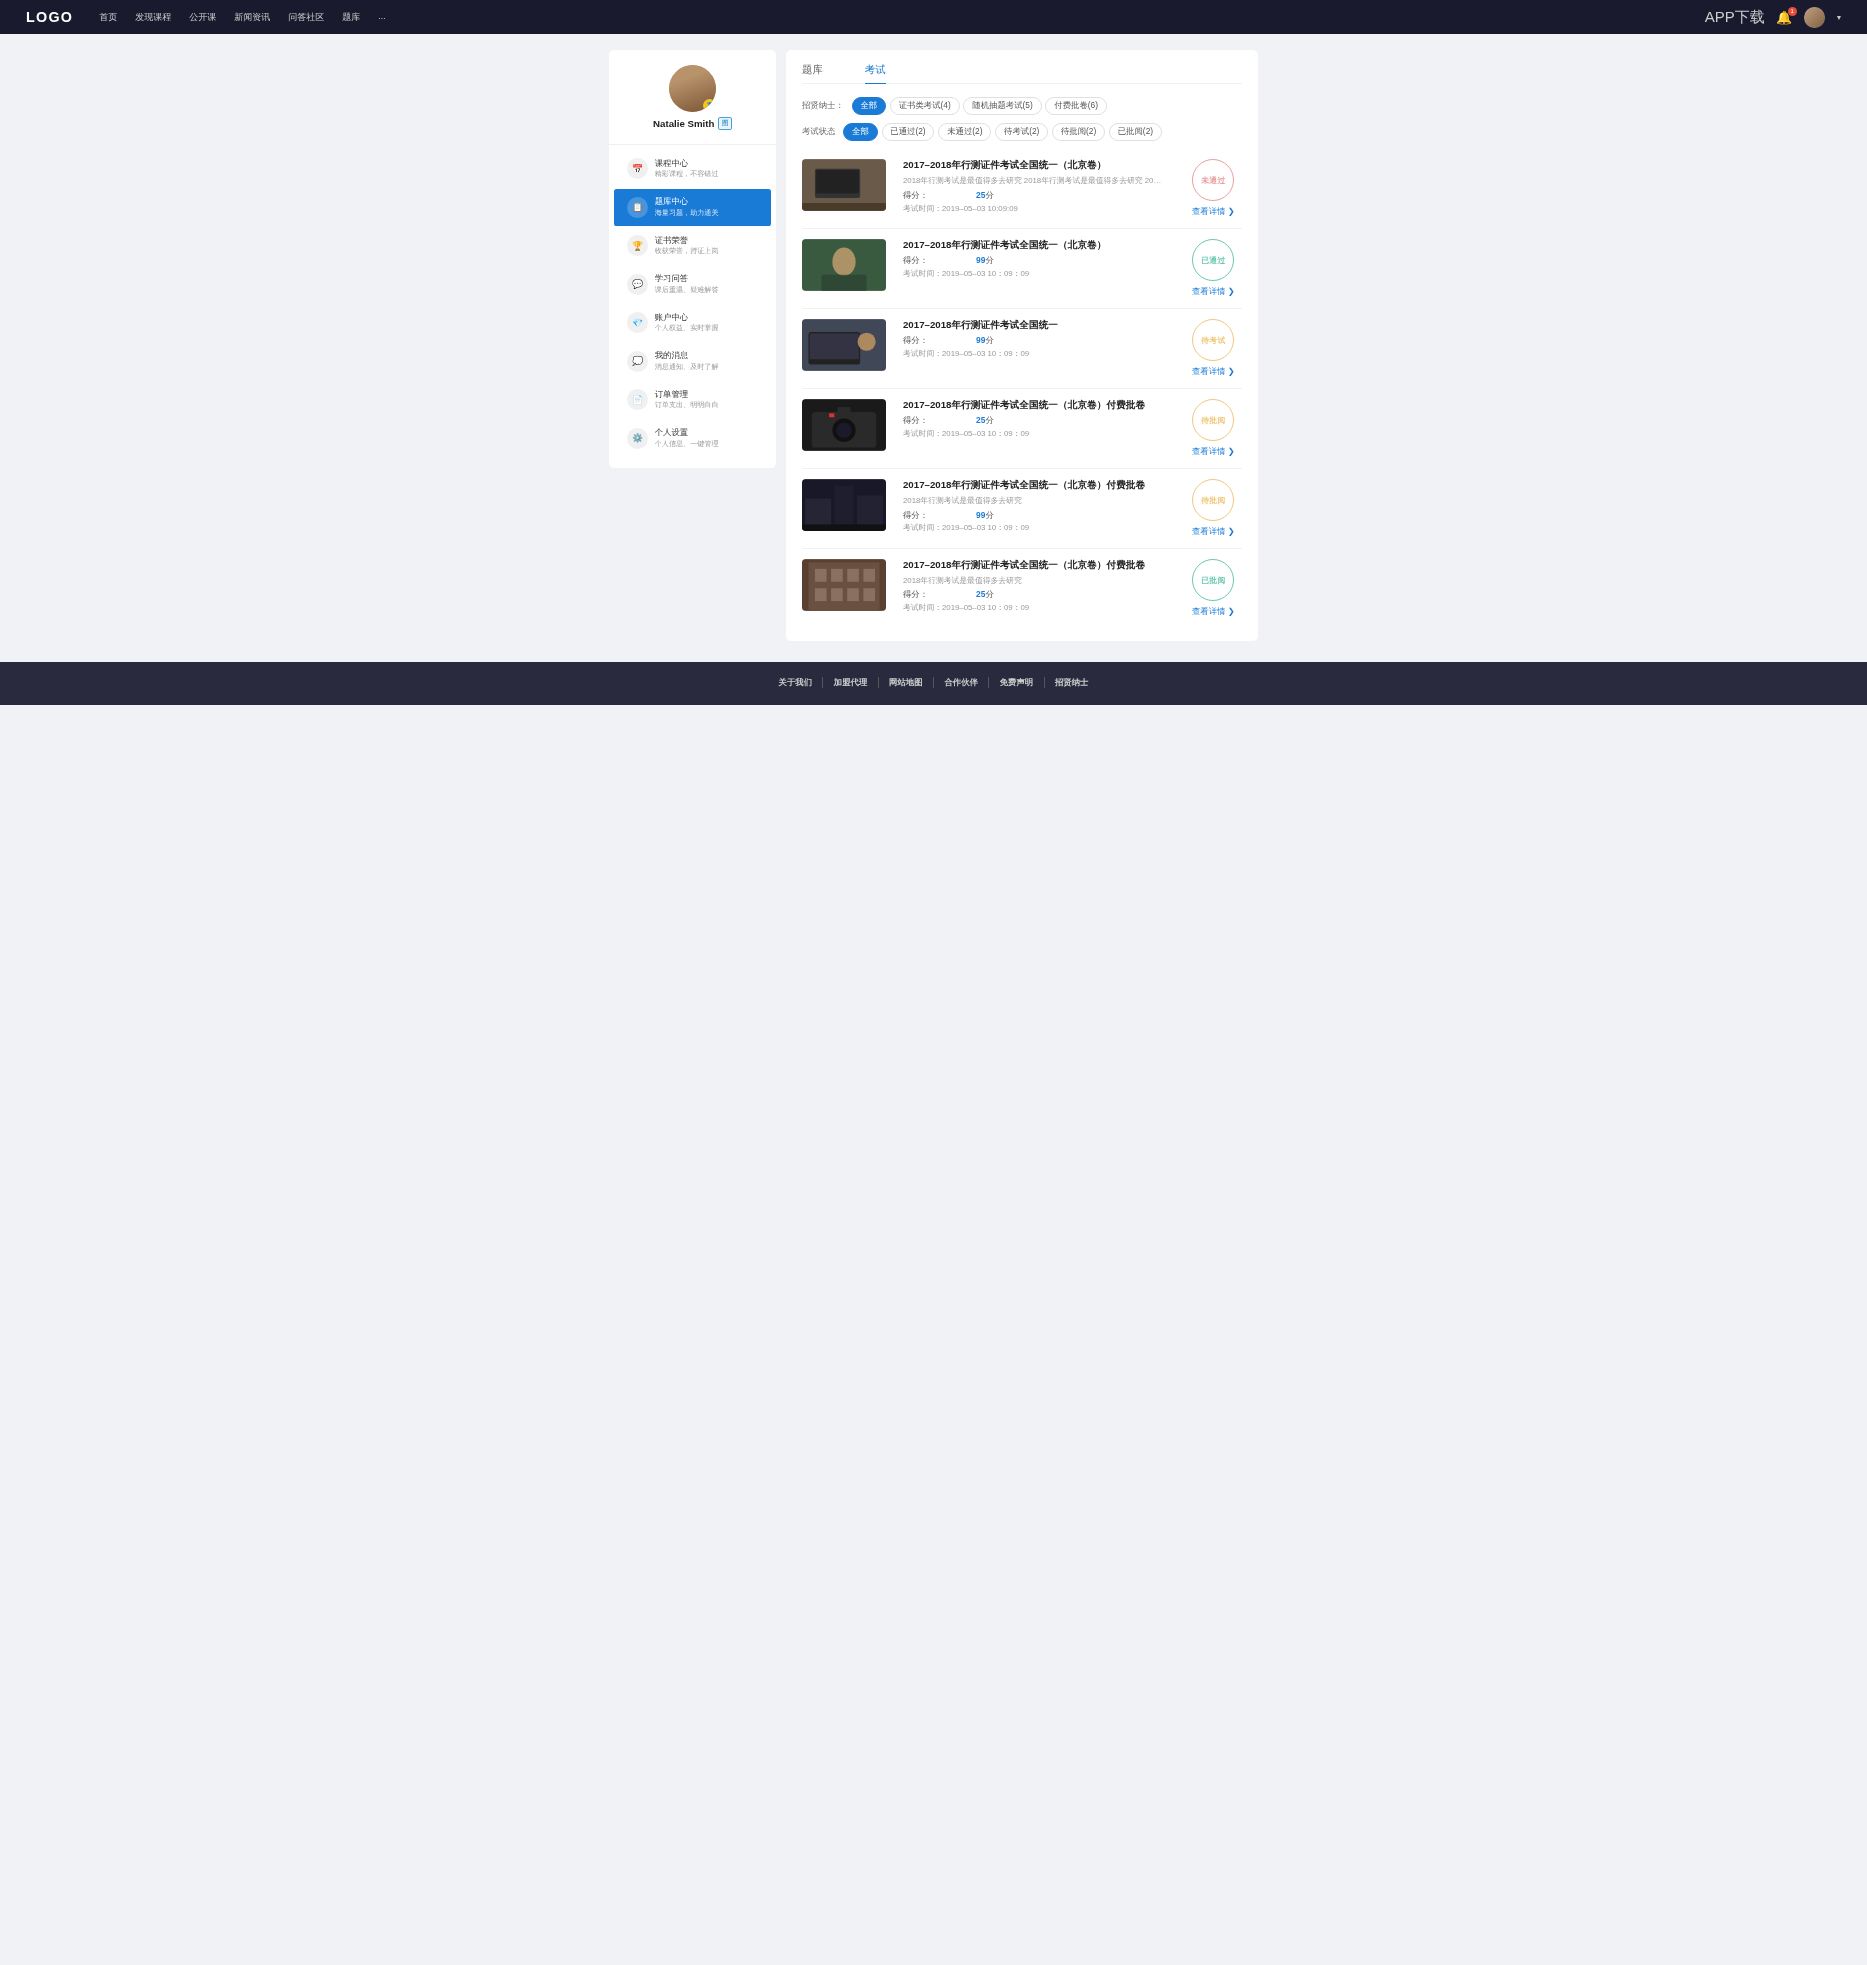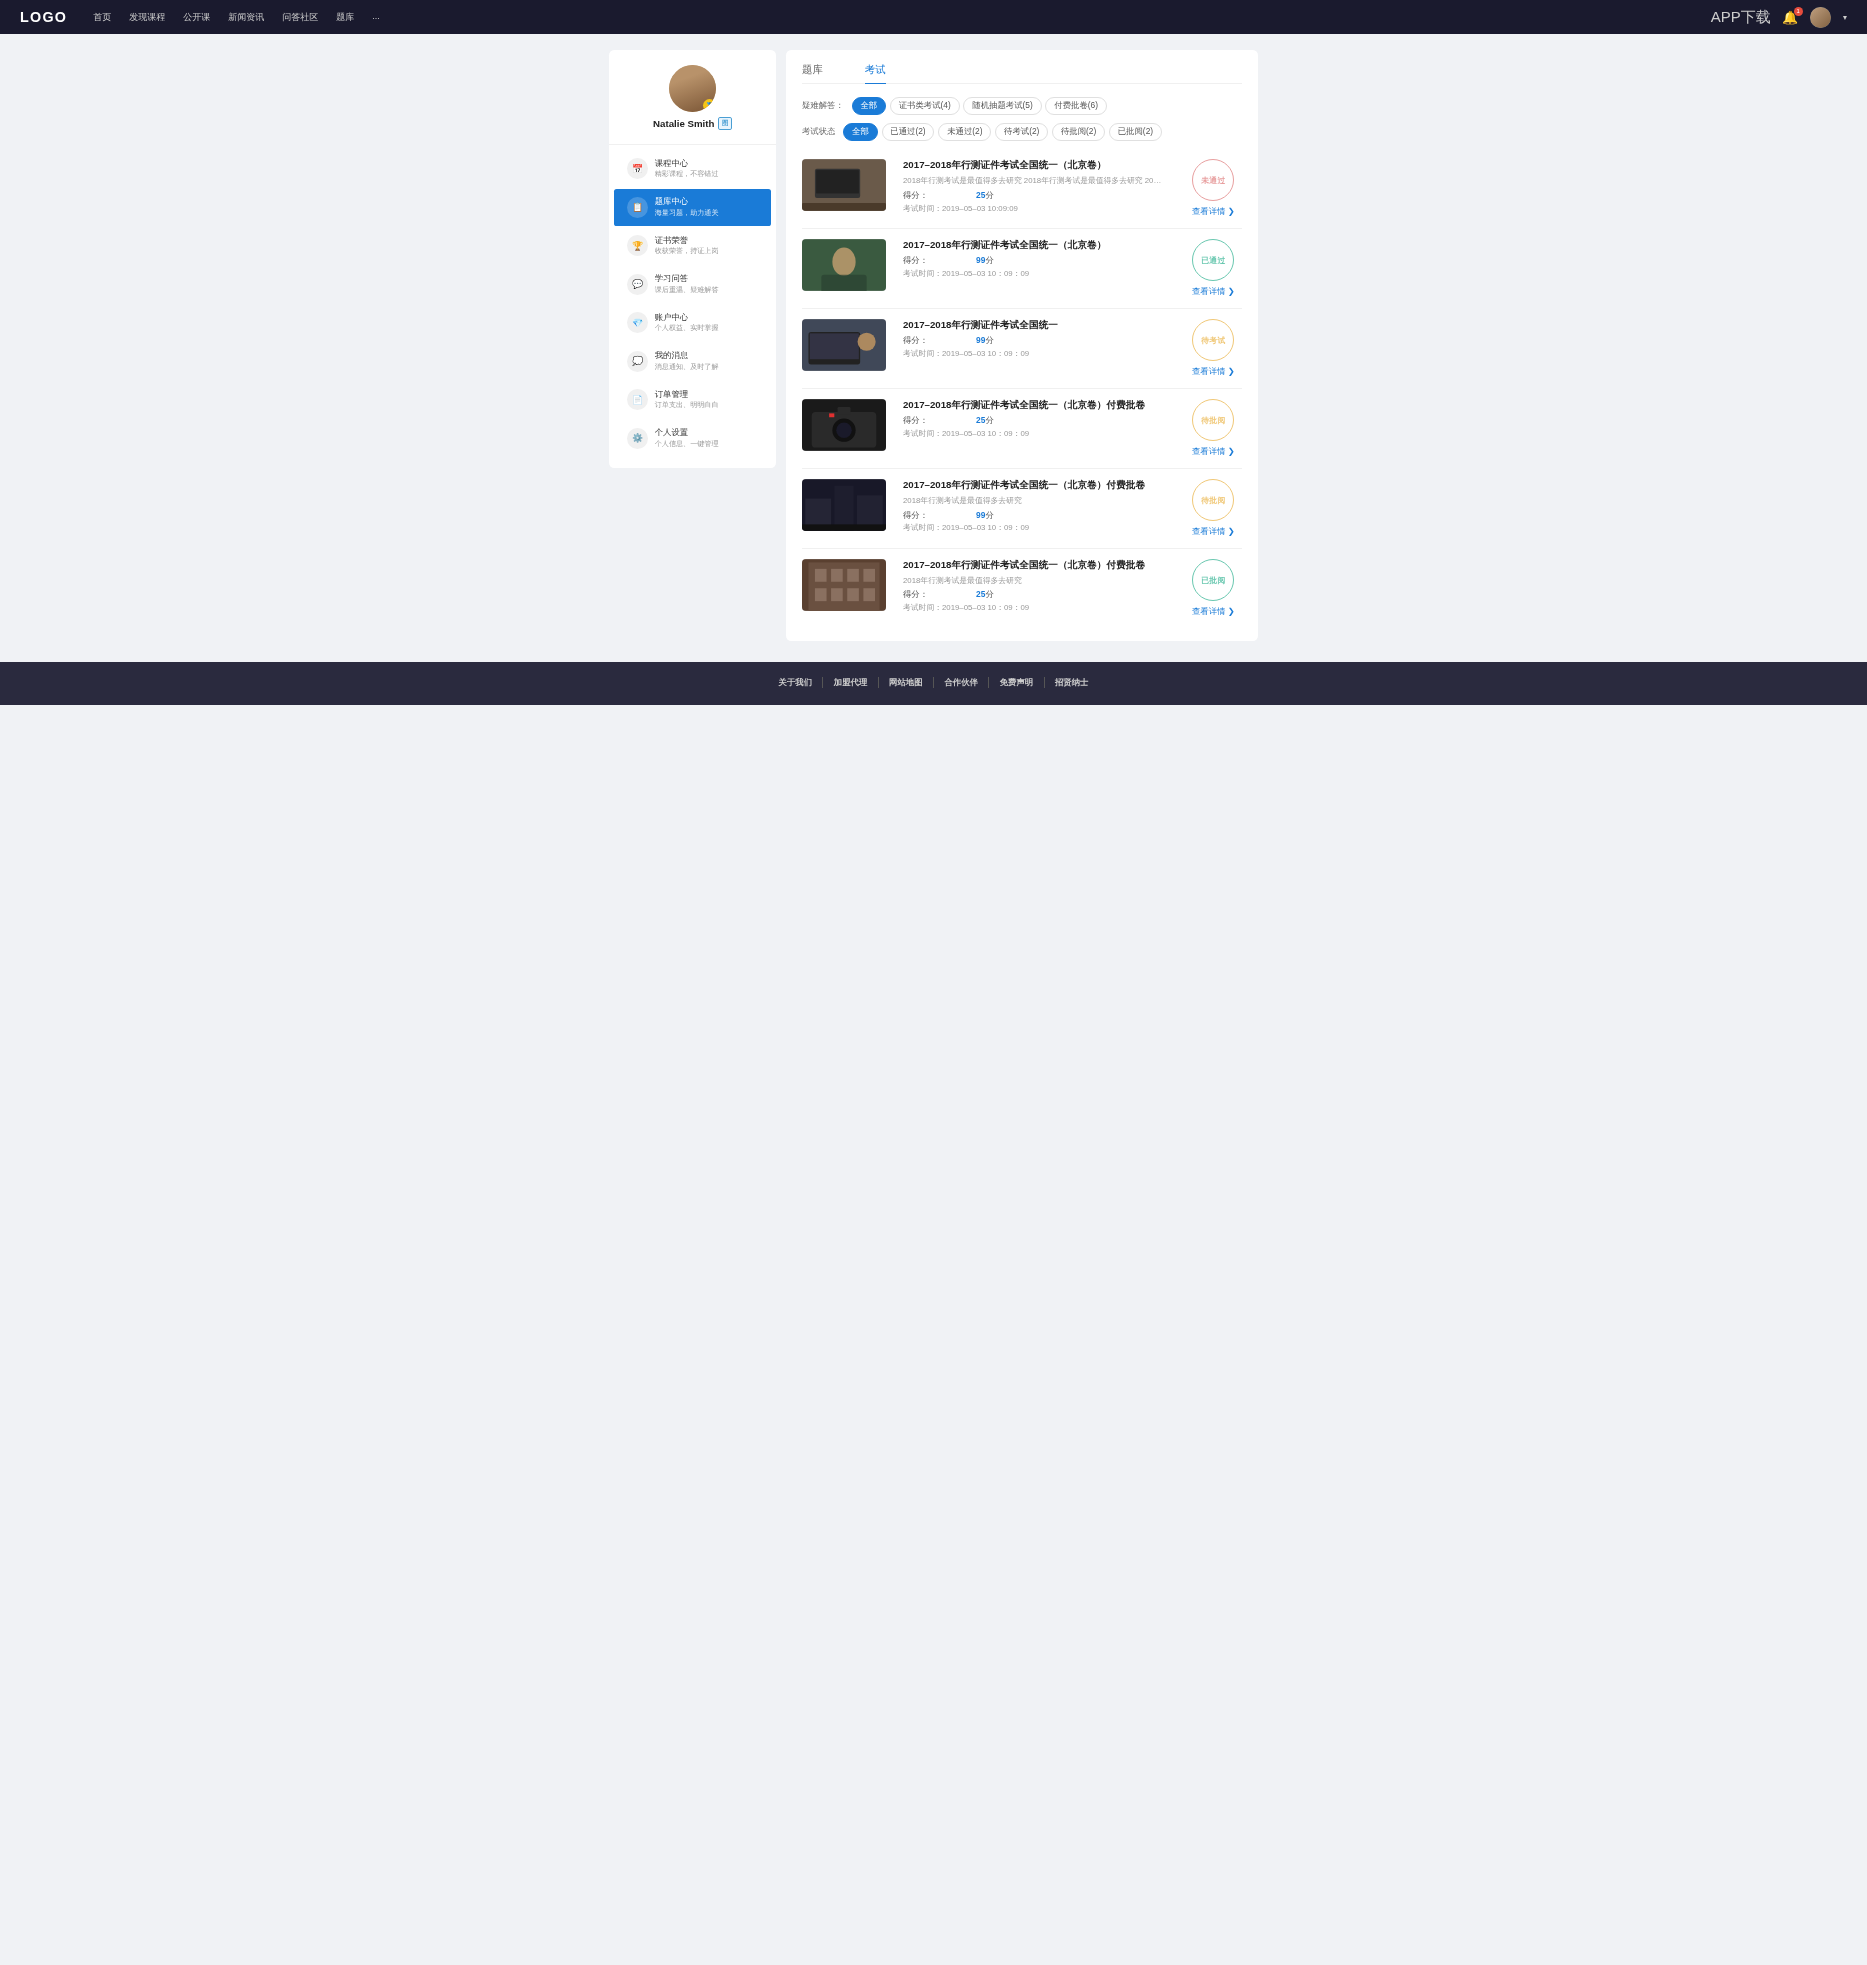--- a/index.html
+++ b/index.html
@@ -4,21 +4,21 @@
   <style>
     * { margin: 0; padding: 0; box-sizing: border-box; }
     body { font-family: "PingFang SC", "Microsoft YaHei", sans-serif; background: #f0f2f5; min-height: 100vh; }
 
     
     .navbar {
       background: #1a1a2e;
       height: 34px;
       display: flex;
       align-items: center;
-      padding: 0 20px;
+      padding: 0 26px;
       position: sticky;
       top: 0;
       z-index: 100;
     }
     .navbar-logo {
       color: #fff;
       font-size: 14.3px;
       font-weight: bold;
       letter-spacing: 1.3px;
       margin-right: 26px;
@@ -468,21 +468,21 @@
 
   <main class="content">
     <div class="content-card">
 
       <div class="page-tabs">
         <div class="page-tab">题库</div>
         <div class="page-tab active">考试</div>
       </div>
 
       <div class="filter-row">
-        <span class="filter-label">疑难解答：</span>
+        <span class="filter-label">招贤纳士：</span>
         <div id="exam-type-filters" style="display:flex;gap:3.9px;flex-wrap:wrap;">
             <button class="filter-btn active">全部</button>
             <button class="filter-btn">证书类考试(4)</button>
             <button class="filter-btn">随机抽题考试(5)</button>
             <button class="filter-btn">付费批卷(6)</button>
           </div>
       </div>
 
       <div class="filter-row">
         <span class="filter-label">考试状态</span>

